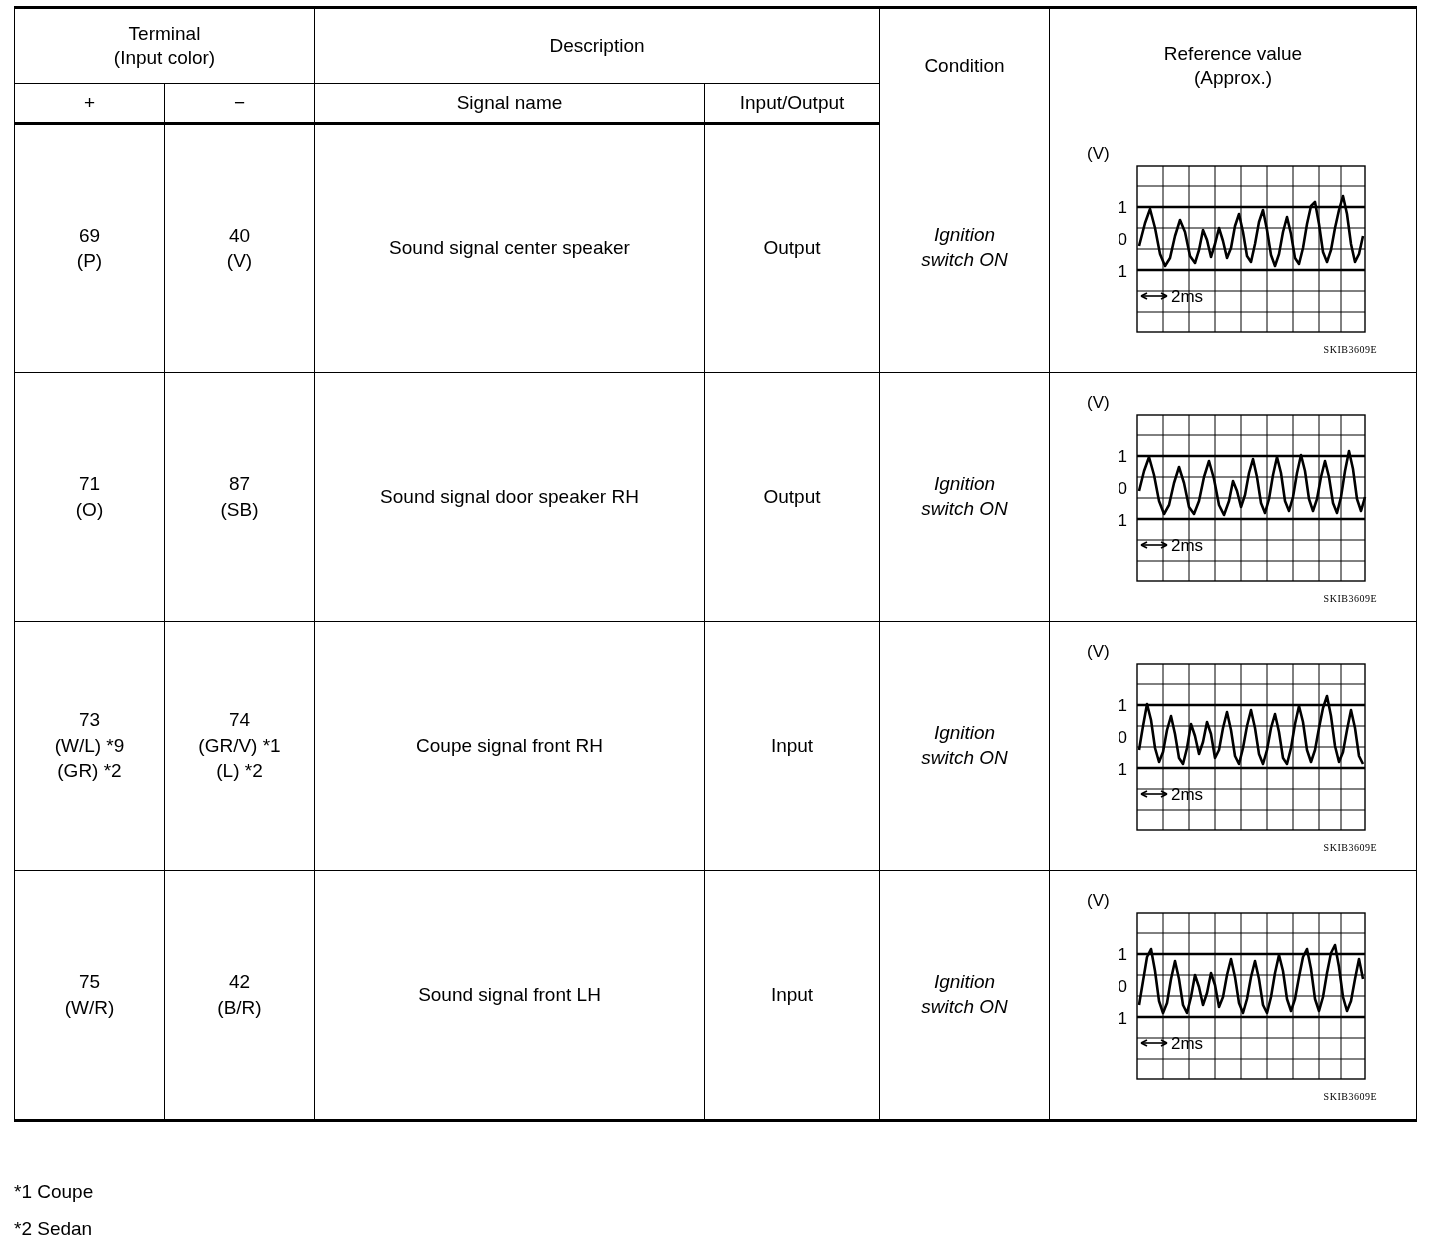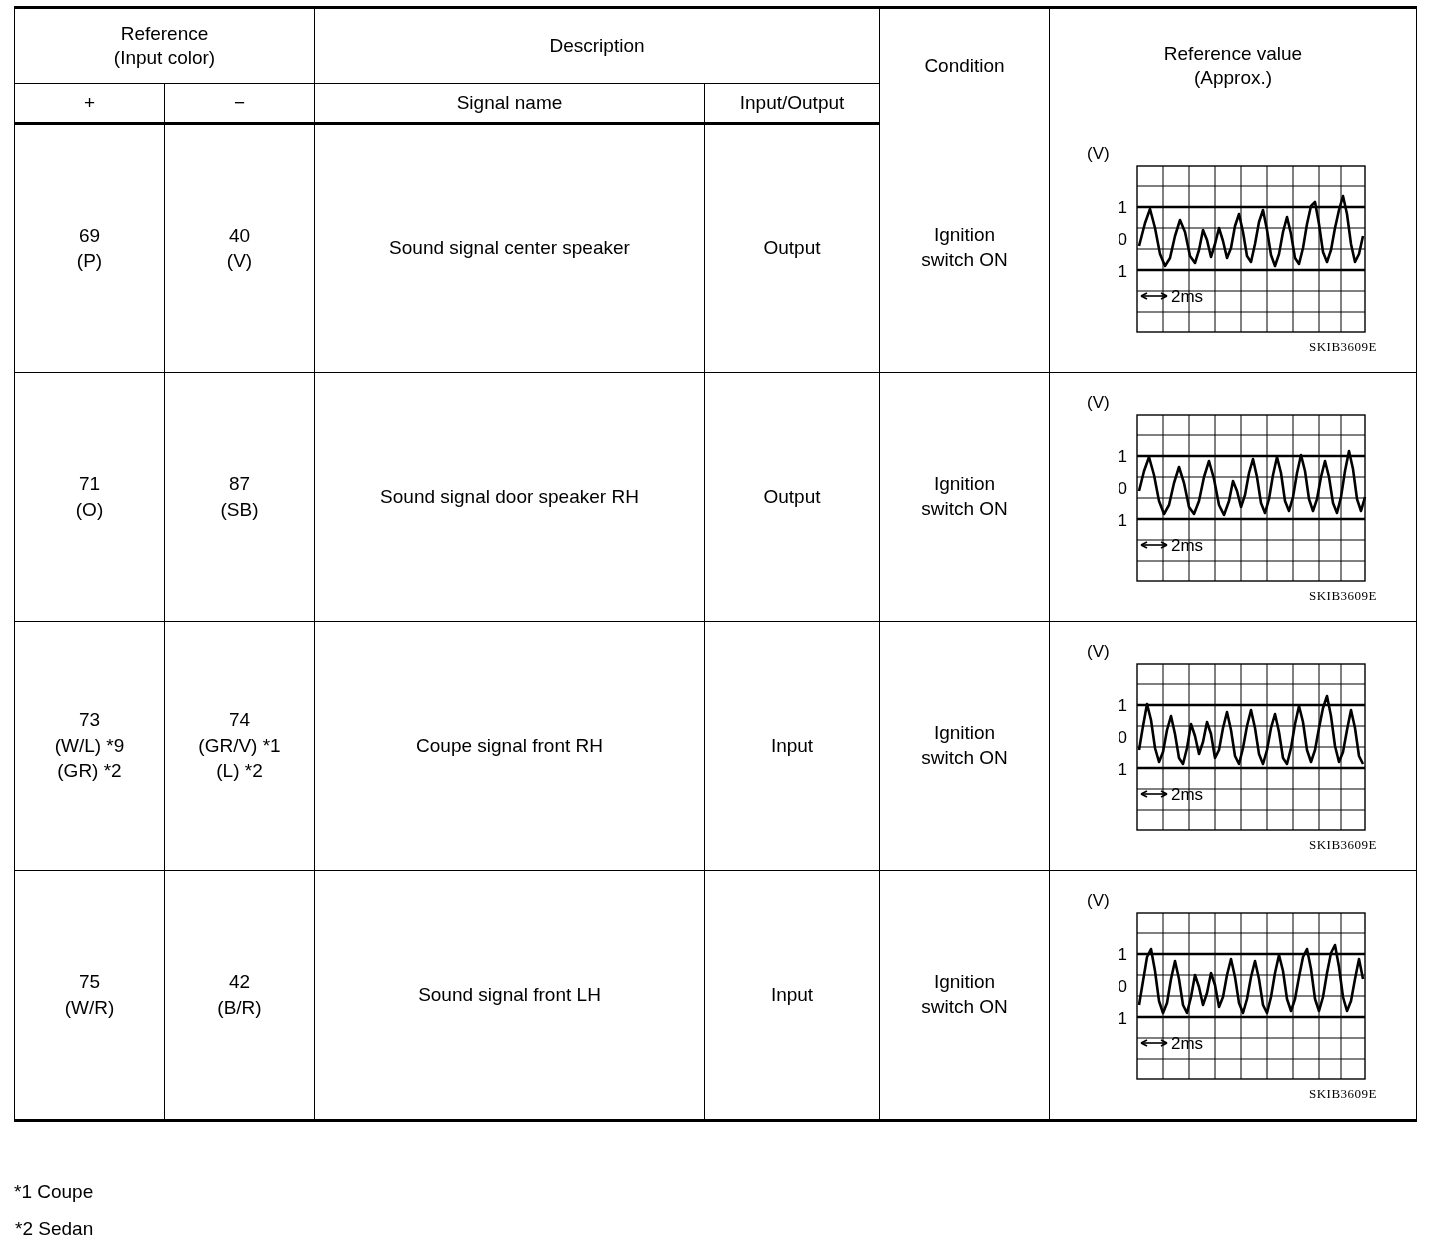--- a/index.html
+++ b/index.html
@@ -74,20 +74,21 @@
     font-size: 19px;
   }
   .signal-cell {
     text-align: left;
     padding-left: 22px;
     font-size: 19px;
   }
   .cond-cell {
     line-height: 1.3;
     font-size: 19px;
+    font-style: italic;
   }
 
   .row-body td.ref-cell {
     padding: 0;
     height: 248px;
   }
 
   
   .wave-wrap {
     position: relative;
@@ -104,31 +105,30 @@
   .wave-svg {
     position: absolute;
     left: 36px;
     top: 22px;
   }
   .wave-code {
     position: absolute;
     right: 6px;
     bottom: 0px;
     font-family: "Liberation Serif", serif;
-    font-size: 13px;
+    font-size: 10px;
     letter-spacing: 0.5px;
   }
 
   .footnotes {
     position: absolute;
     left: 14px;
     top: 1182px;
     font-size: 19px;
     line-height: 1.0;
-    text-align: right;
   }
   .footnotes div {
     margin-bottom: 18px;
   }
 </style>
 </head>
 <body>
 
 <div class="sheet">
 
@@ -137,21 +137,21 @@
       <col style="width:150px">
       <col style="width:150px">
       <col style="width:390px">
       <col style="width:175px">
       <col style="width:170px">
       <col style="width:367px">
     </colgroup>
     <tbody>
       <tr class="hdr-top">
         <td class="hdr-cell divline no-right" colspan="2">
-          <span>Reference</span>
+          <span>Terminal</span>
           <span class="sub">(Input color)</span>
         </td>
         <td class="hdr-cell divline no-right" colspan="2">
           <span>Description</span>
         </td>
         <td class="hdr-cell" rowspan="2">
           <span>Condition</span>
         </td>
         <td class="hdr-cell" rowspan="2">
           <span>Reference value</span>

